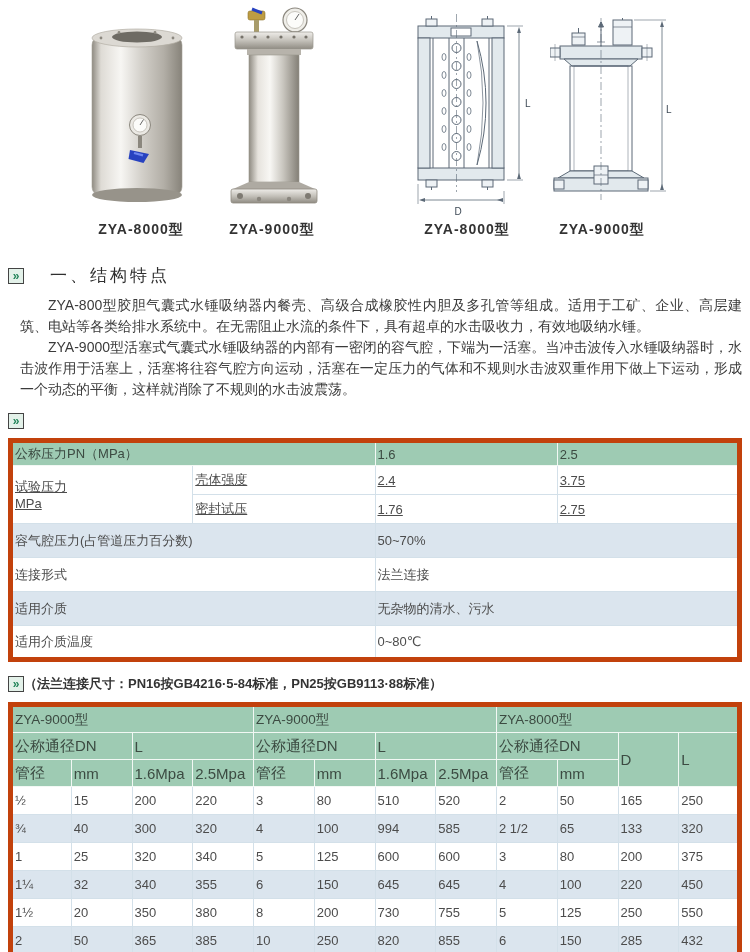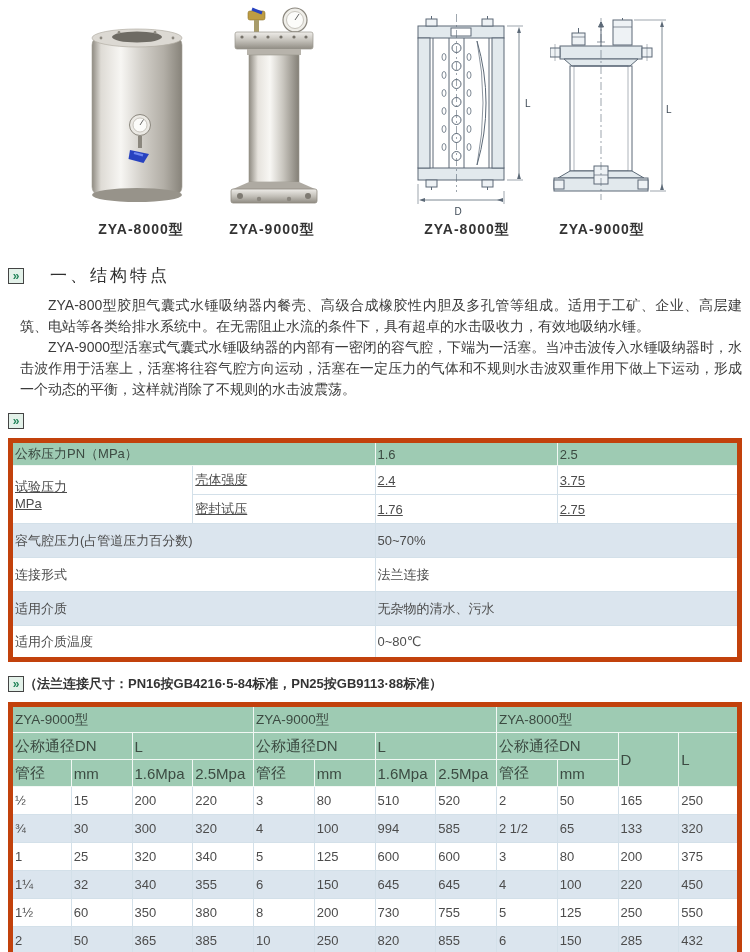--- a/index.html
+++ b/index.html
@@ -389,21 +389,21 @@
           <td>80</td>
           <td>510</td>
           <td>520</td>
           <td>2</td>
           <td>50</td>
           <td>165</td>
           <td>250</td>
       </tr>
       <tr class="alt">
         <td>¾</td>
-          <td>30</td>
+          <td>40</td>
           <td>300</td>
           <td>320</td>
           <td>4</td>
           <td>100</td>
           <td>994</td>
           <td>585</td>
           <td>2 1/2</td>
           <td>65</td>
           <td>133</td>
           <td>320</td>
@@ -431,21 +431,21 @@
           <td>150</td>
           <td>645</td>
           <td>645</td>
           <td>4</td>
           <td>100</td>
           <td>220</td>
           <td>450</td>
       </tr>
       <tr>
         <td>1½</td>
-          <td>60</td>
+          <td>20</td>
           <td>350</td>
           <td>380</td>
           <td>8</td>
           <td>200</td>
           <td>730</td>
           <td>755</td>
           <td>5</td>
           <td>125</td>
           <td>250</td>
           <td>550</td>

